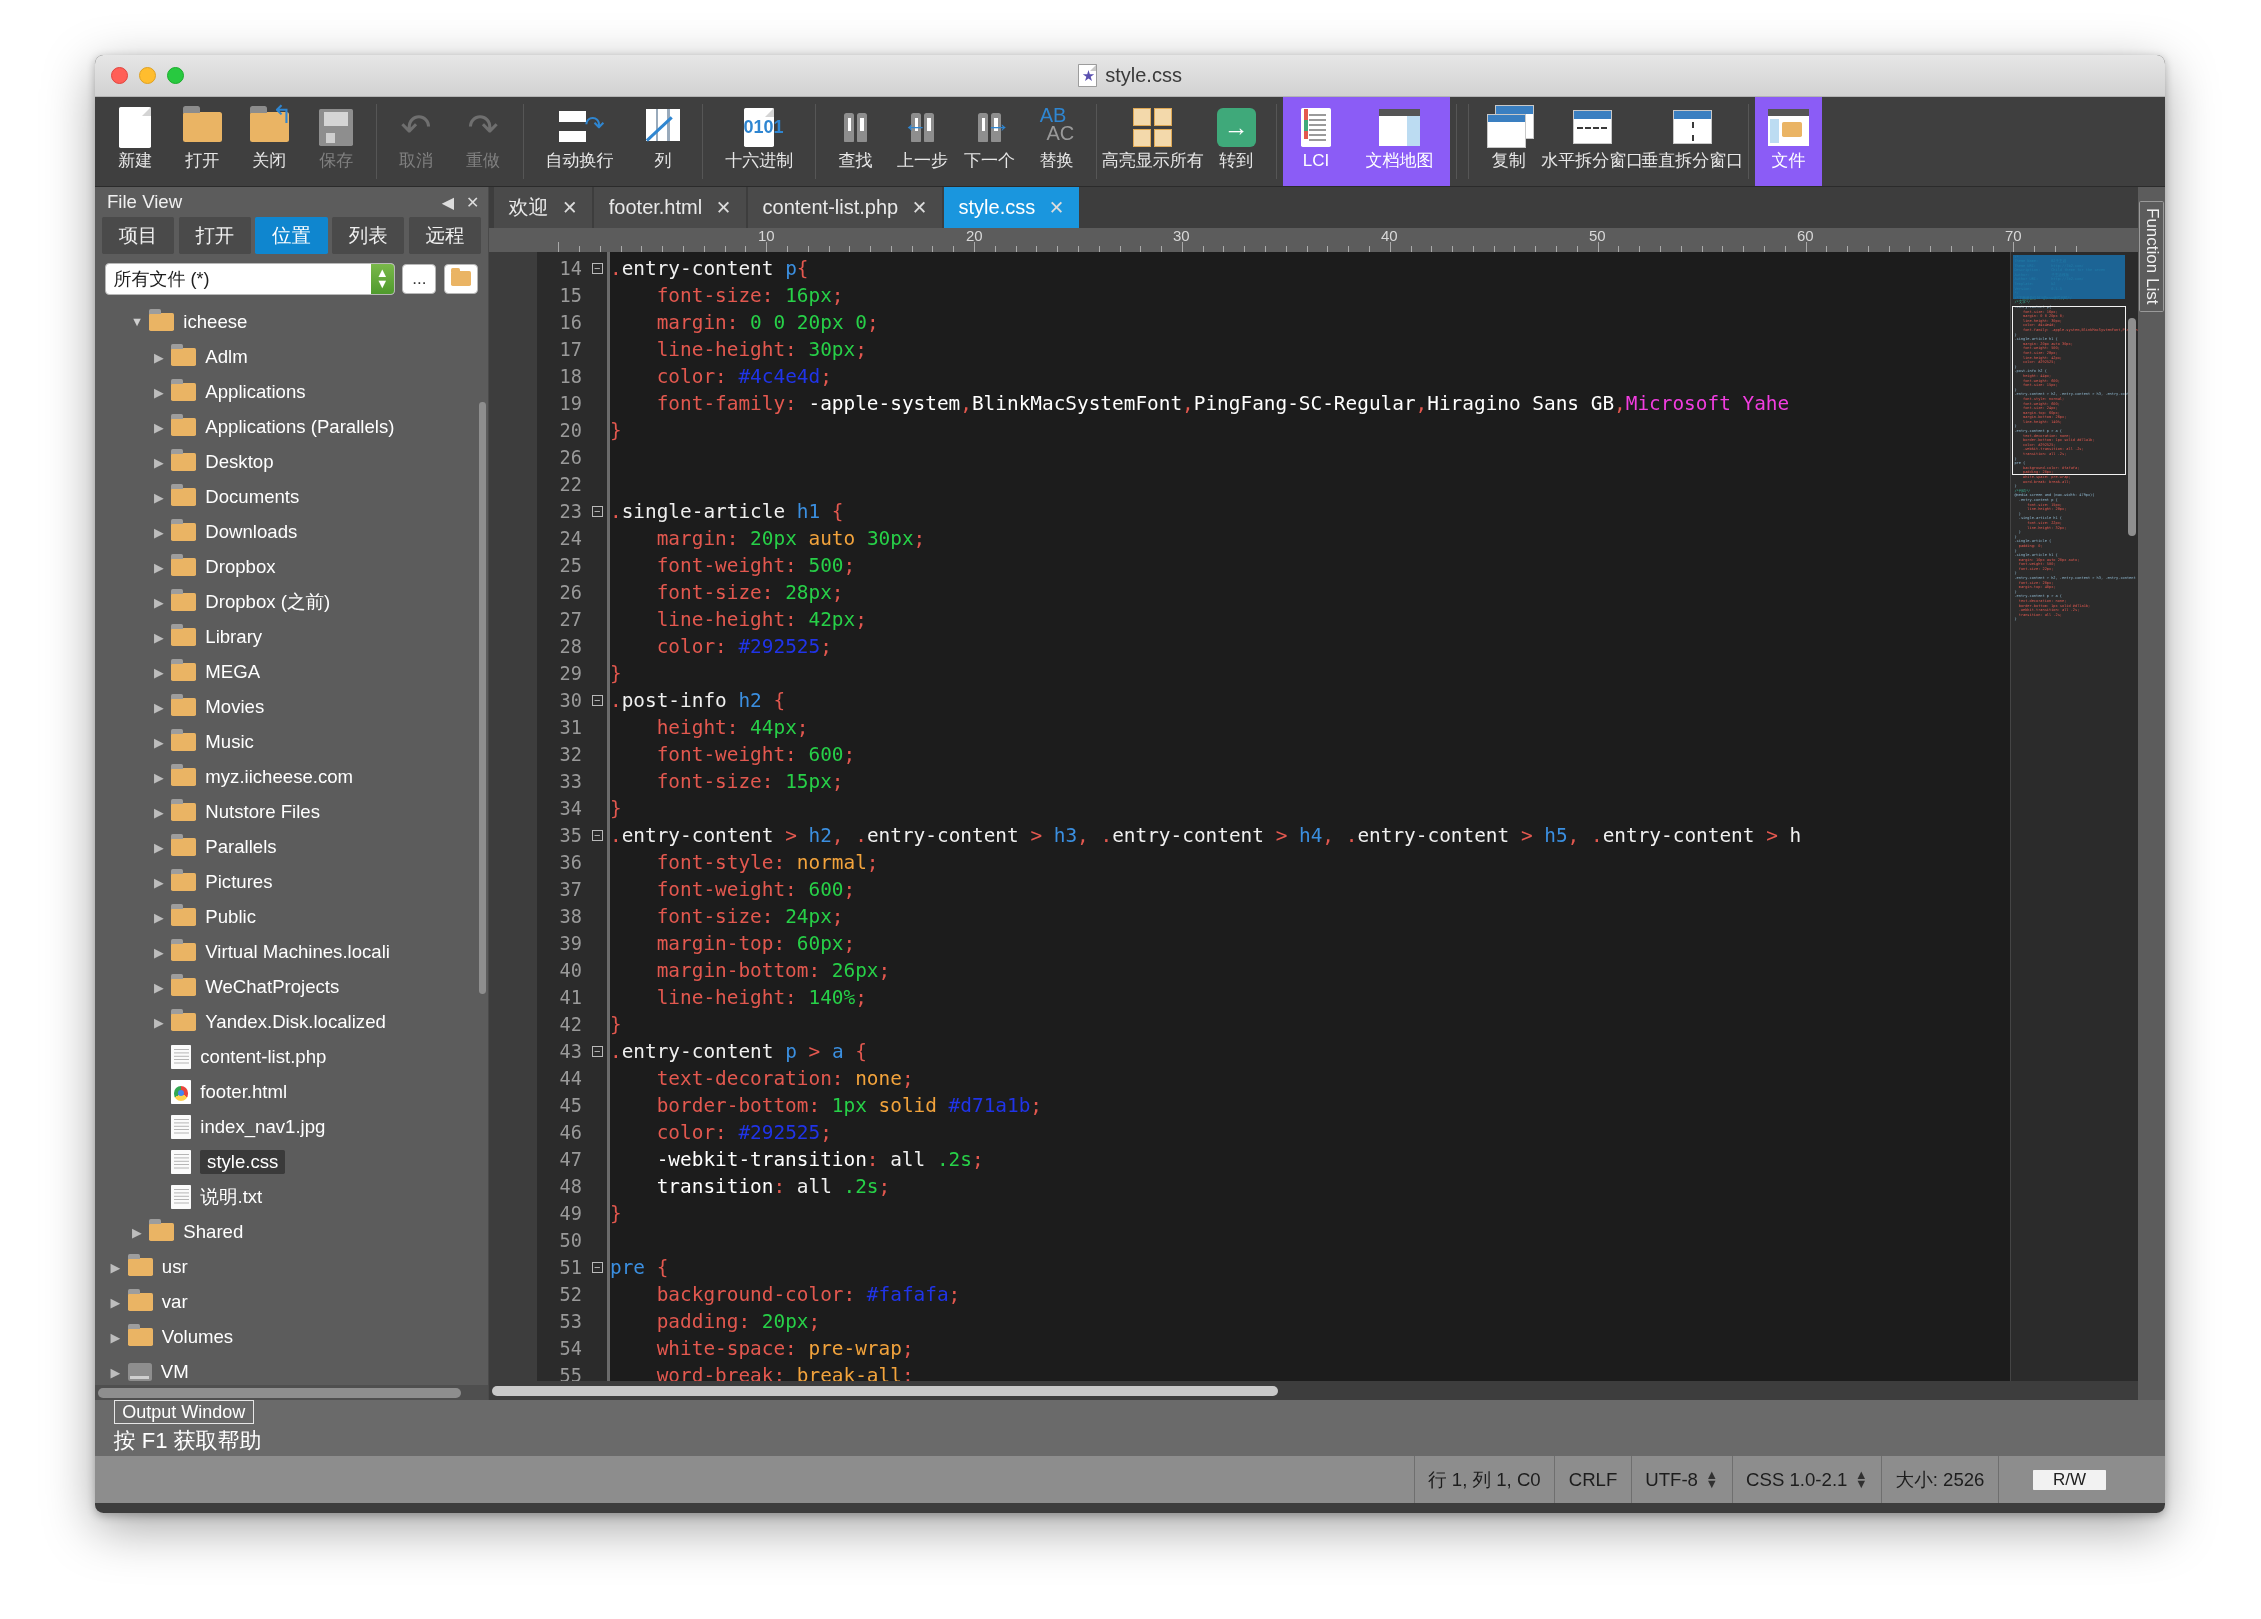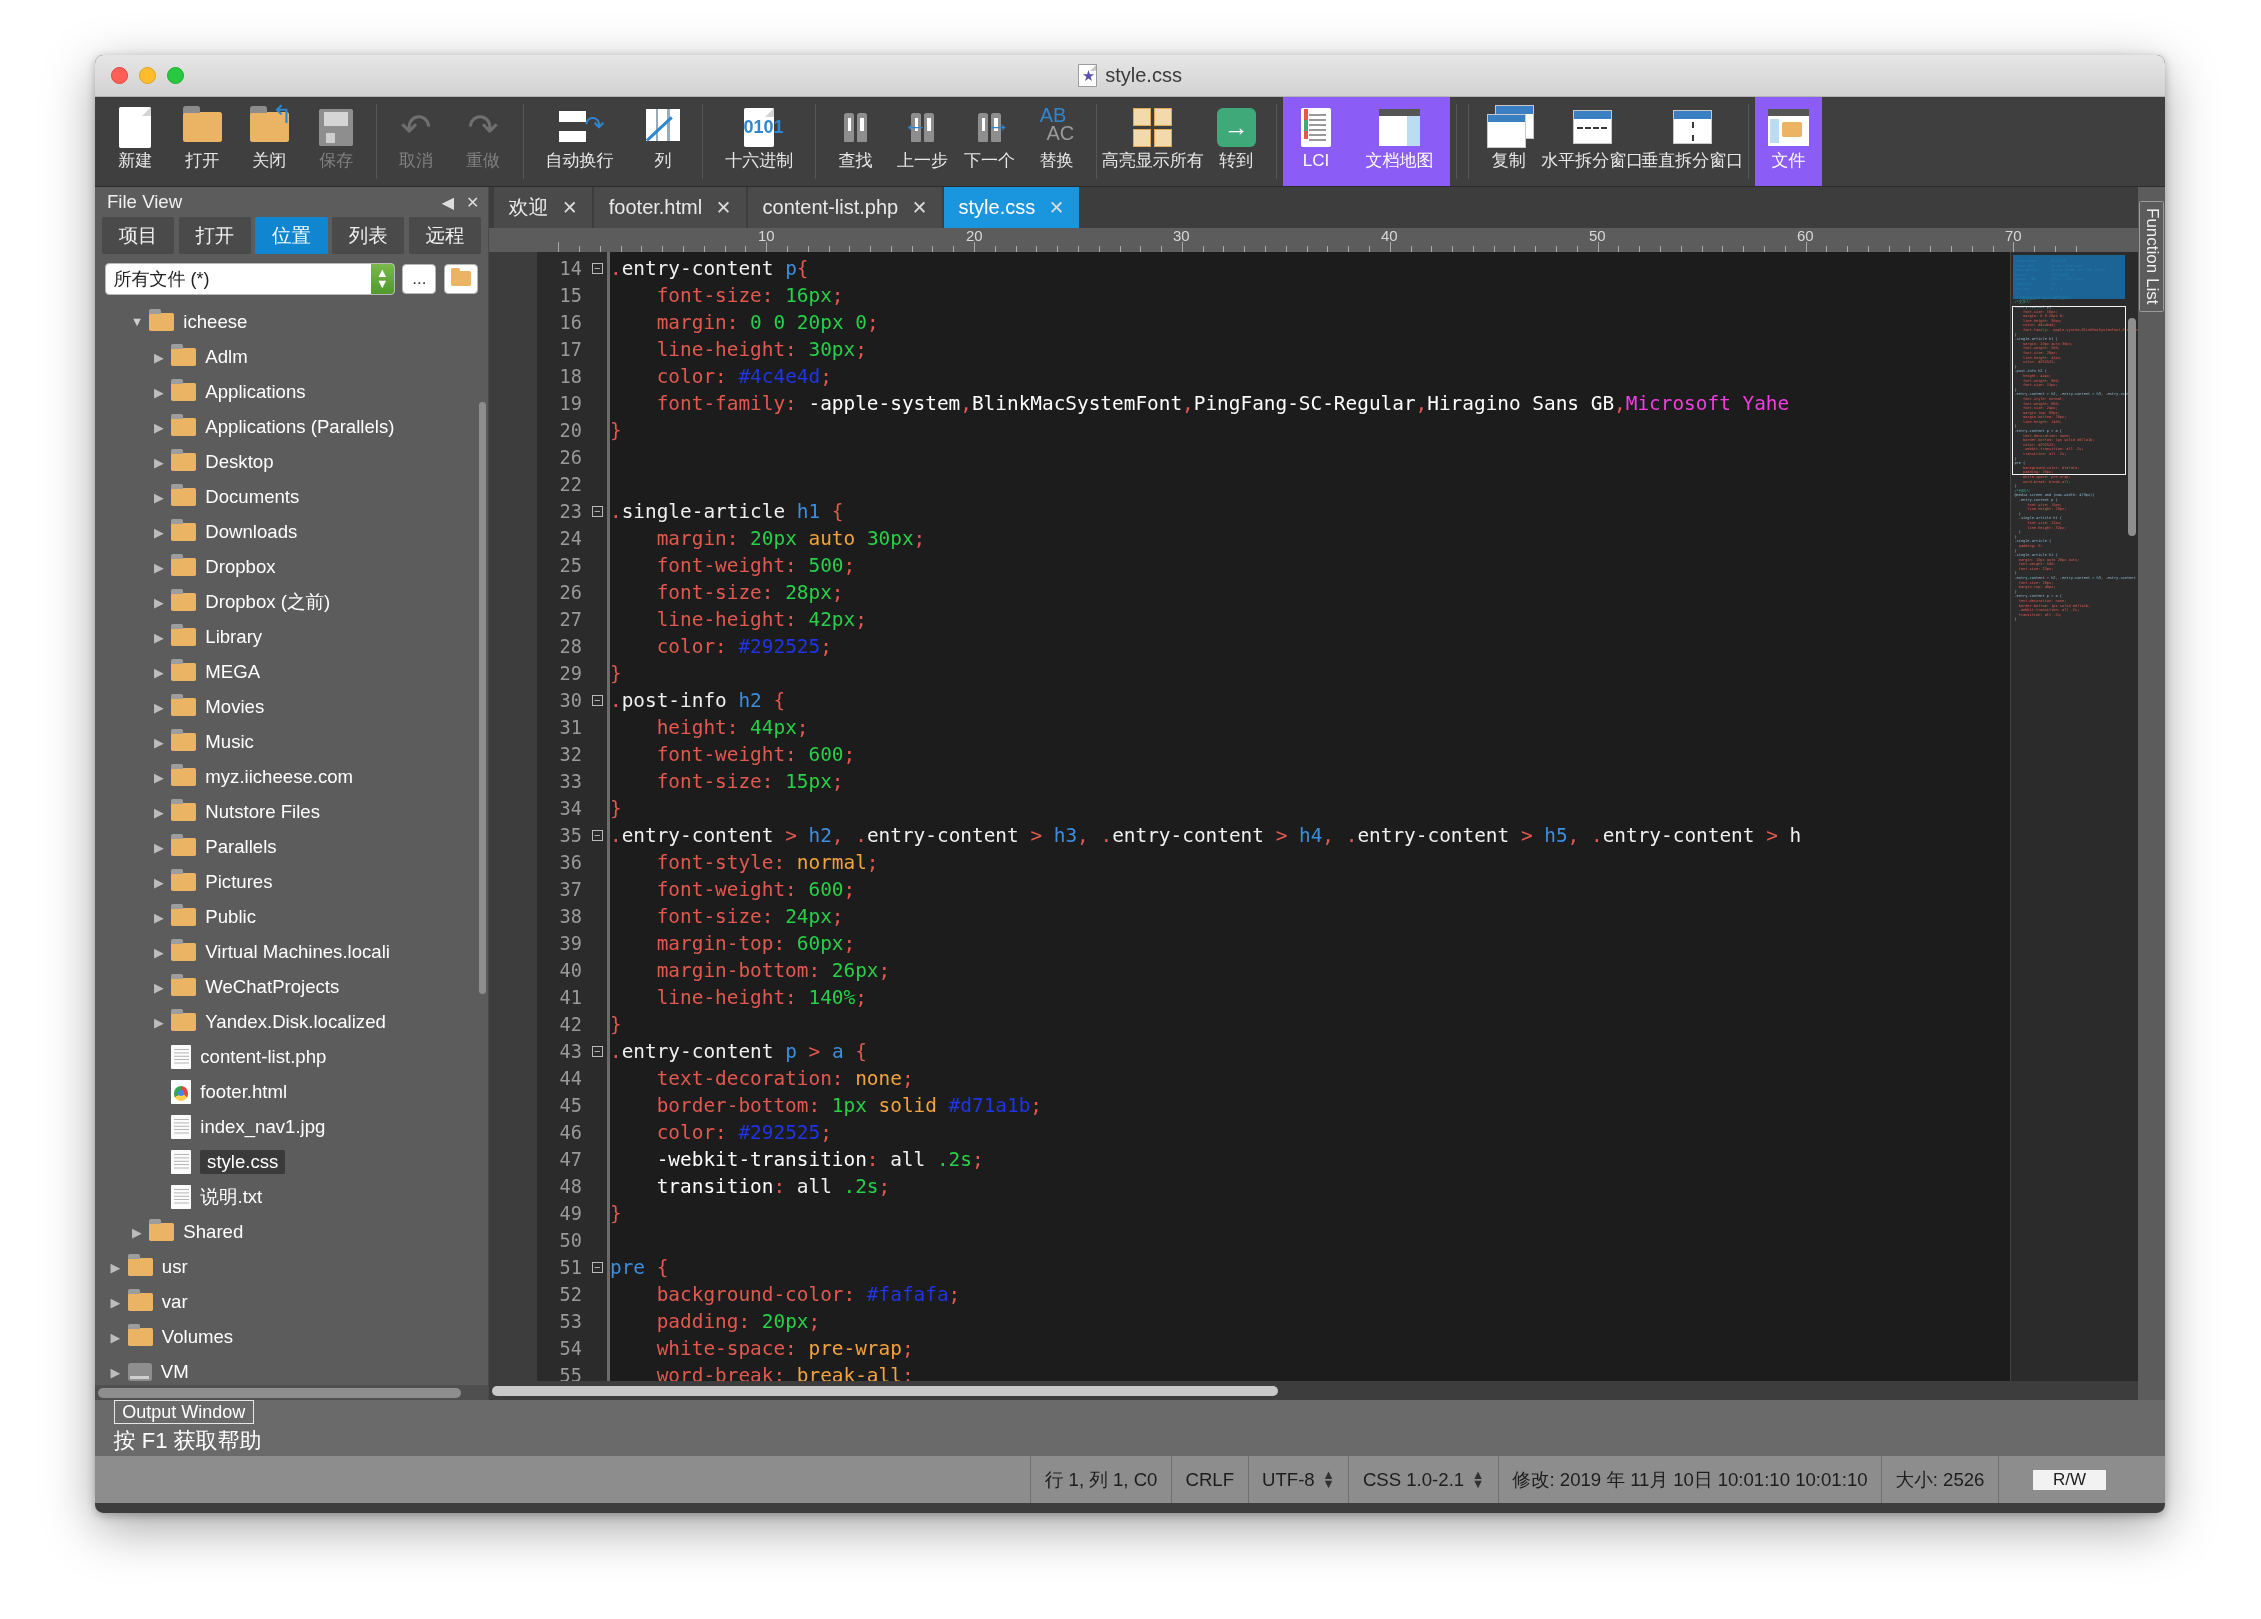--- a/index.html
+++ b/index.html
@@ -848,21 +848,20 @@
     <div class="st-cell">行 1, 列 1, C0</div>
     <div class="st-cell">CRLF</div>
     <div class="st-cell">
       <span>UTF-8</span>
       <span class="st-stepper">▲<br>▼</span>
     </div>
     <div class="st-cell">
       <span>CSS 1.0-2.1</span>
       <span class="st-stepper">▲<br>▼</span>
     </div>
-    <div class="st-cell">修改: 2019 年 11月 10日 10:01:10 10:01:10</div>
     <div class="st-cell">大小: 2526</div>
     <div class="st-cell" style="border-left:0.8px solid #6f6f6f;padding:17px;">
       <div class="rw">R/W</div>
     </div>
   </div>
 
 </div>
 </div>
 
 

